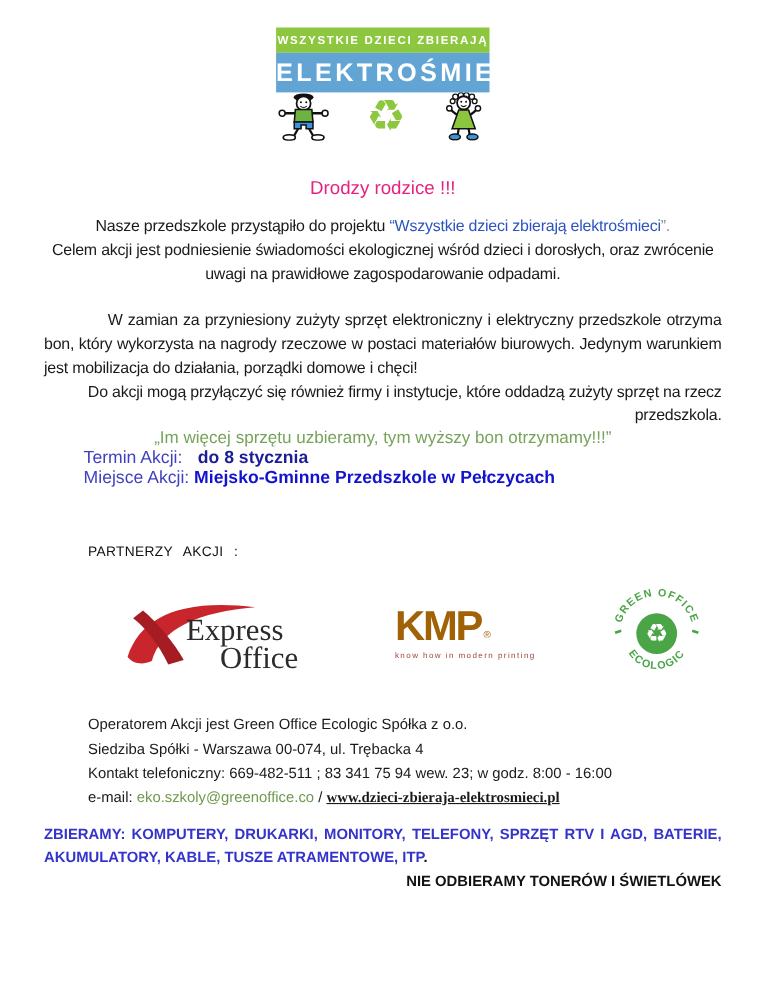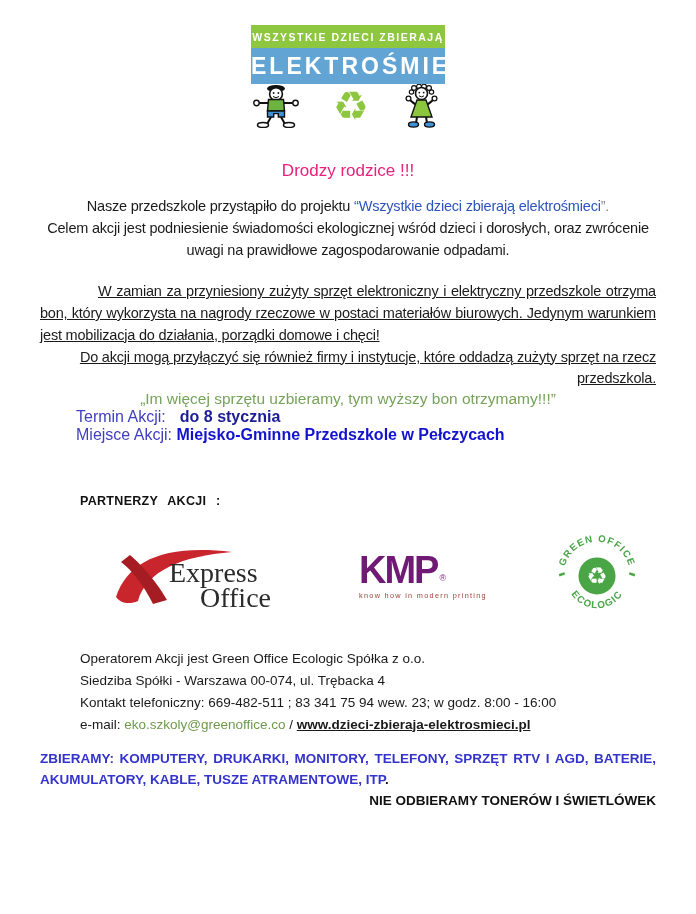--- a/index.html
+++ b/index.html
@@ -32,61 +32,61 @@
   
   .heading { margin-top: 33px; text-align: center; color: #e6217e; font-size: 17px; }
   .intro {
     margin: 15px 40px 0; text-align: center;
     font-size: 14.5px; letter-spacing: -0.2px; line-height: 1.5;
   }
   .intro .proj-blue { color: #2d53c0; }
   .intro .proj-tail { color: #8a8a8a; }
   .bodytext {
     margin: 20px 40px 0; font-size: 14.5px; letter-spacing: -0.2px;
-    line-height: 1.5; text-align: justify; text-decoration: underline;
+    line-height: 1.5; text-align: justify;
   }
   .bodytext .p1 { text-indent: 58px; }
   .bodytext .p3 { text-align: right; margin-left: 6px; }
   .p3-indent { padding-left: 88px; }
   .quote {
     text-align: center;
     color: #76a35a; font-size: 15.5px;
   }
 
   
   .action-line { margin: 0 0 0 76px; font-size: 16px; color: #3f3fc0; }
   .termin { }
   .miejsce { }
   .termin-value { font-weight: bold; color: #1c1c96; margin-left: 14px; }
   .miejsce-value { font-weight: bold; color: #1313cf; }
 
   
   .partners-heading {
-    margin: 50px 0 0 80px; font-size: 12.5px; font-weight: bold;
+    margin: 50px 0 0 80px; font-size: 12.5px; font-weight: normal;
     color: #111; letter-spacing: 0.3px; word-spacing: 6px;
   }
   .logos-row {
     margin: 24px 58px 0 112px; height: 86px;
     display: flex; justify-content: space-between; align-items: center;
   }
   .kmp { width: 128px; text-align: left; }
   .kmp-name {
     font-size: 38px; font-weight: 900; letter-spacing: -2px;
-    color: #701a75; line-height: 1; white-space: nowrap;
+    color: #a16207; line-height: 1; white-space: nowrap;
   }
   .kmp-reg { font-size: 9px; font-weight: normal; letter-spacing: 0; vertical-align: 2px; margin-left: 2px; }
   .kmp-tagline {
     margin-top: 2px; font-size: 7.3px; letter-spacing: 1.3px;
     color: #9c4338; white-space: nowrap;
   }
 
   
   .operator { margin: 30px 40px 0 80px; font-size: 13.5px; line-height: 1.62; color: #1a1a1a; }
   .email-green { color: #6f9a4e; }
-  .website { font-weight: bold; text-decoration: underline; color: #1a1a1a; }
+  .website { font-weight: bold; text-decoration: underline; color: #1a1a1a; font-family: Liberation Serif, serif; }
 
   
   .footer-zbieramy {
     margin: 14px 40px 0; font-size: 13.5px; font-weight: bold;
     color: #3434cc; text-align: justify; line-height: 1.55;
   }
   .footer-period { color: #111; }
   .footer-nie {
     margin: 2px 40px 0; font-size: 13.5px; font-weight: bold;
     color: #111; text-align: right;

